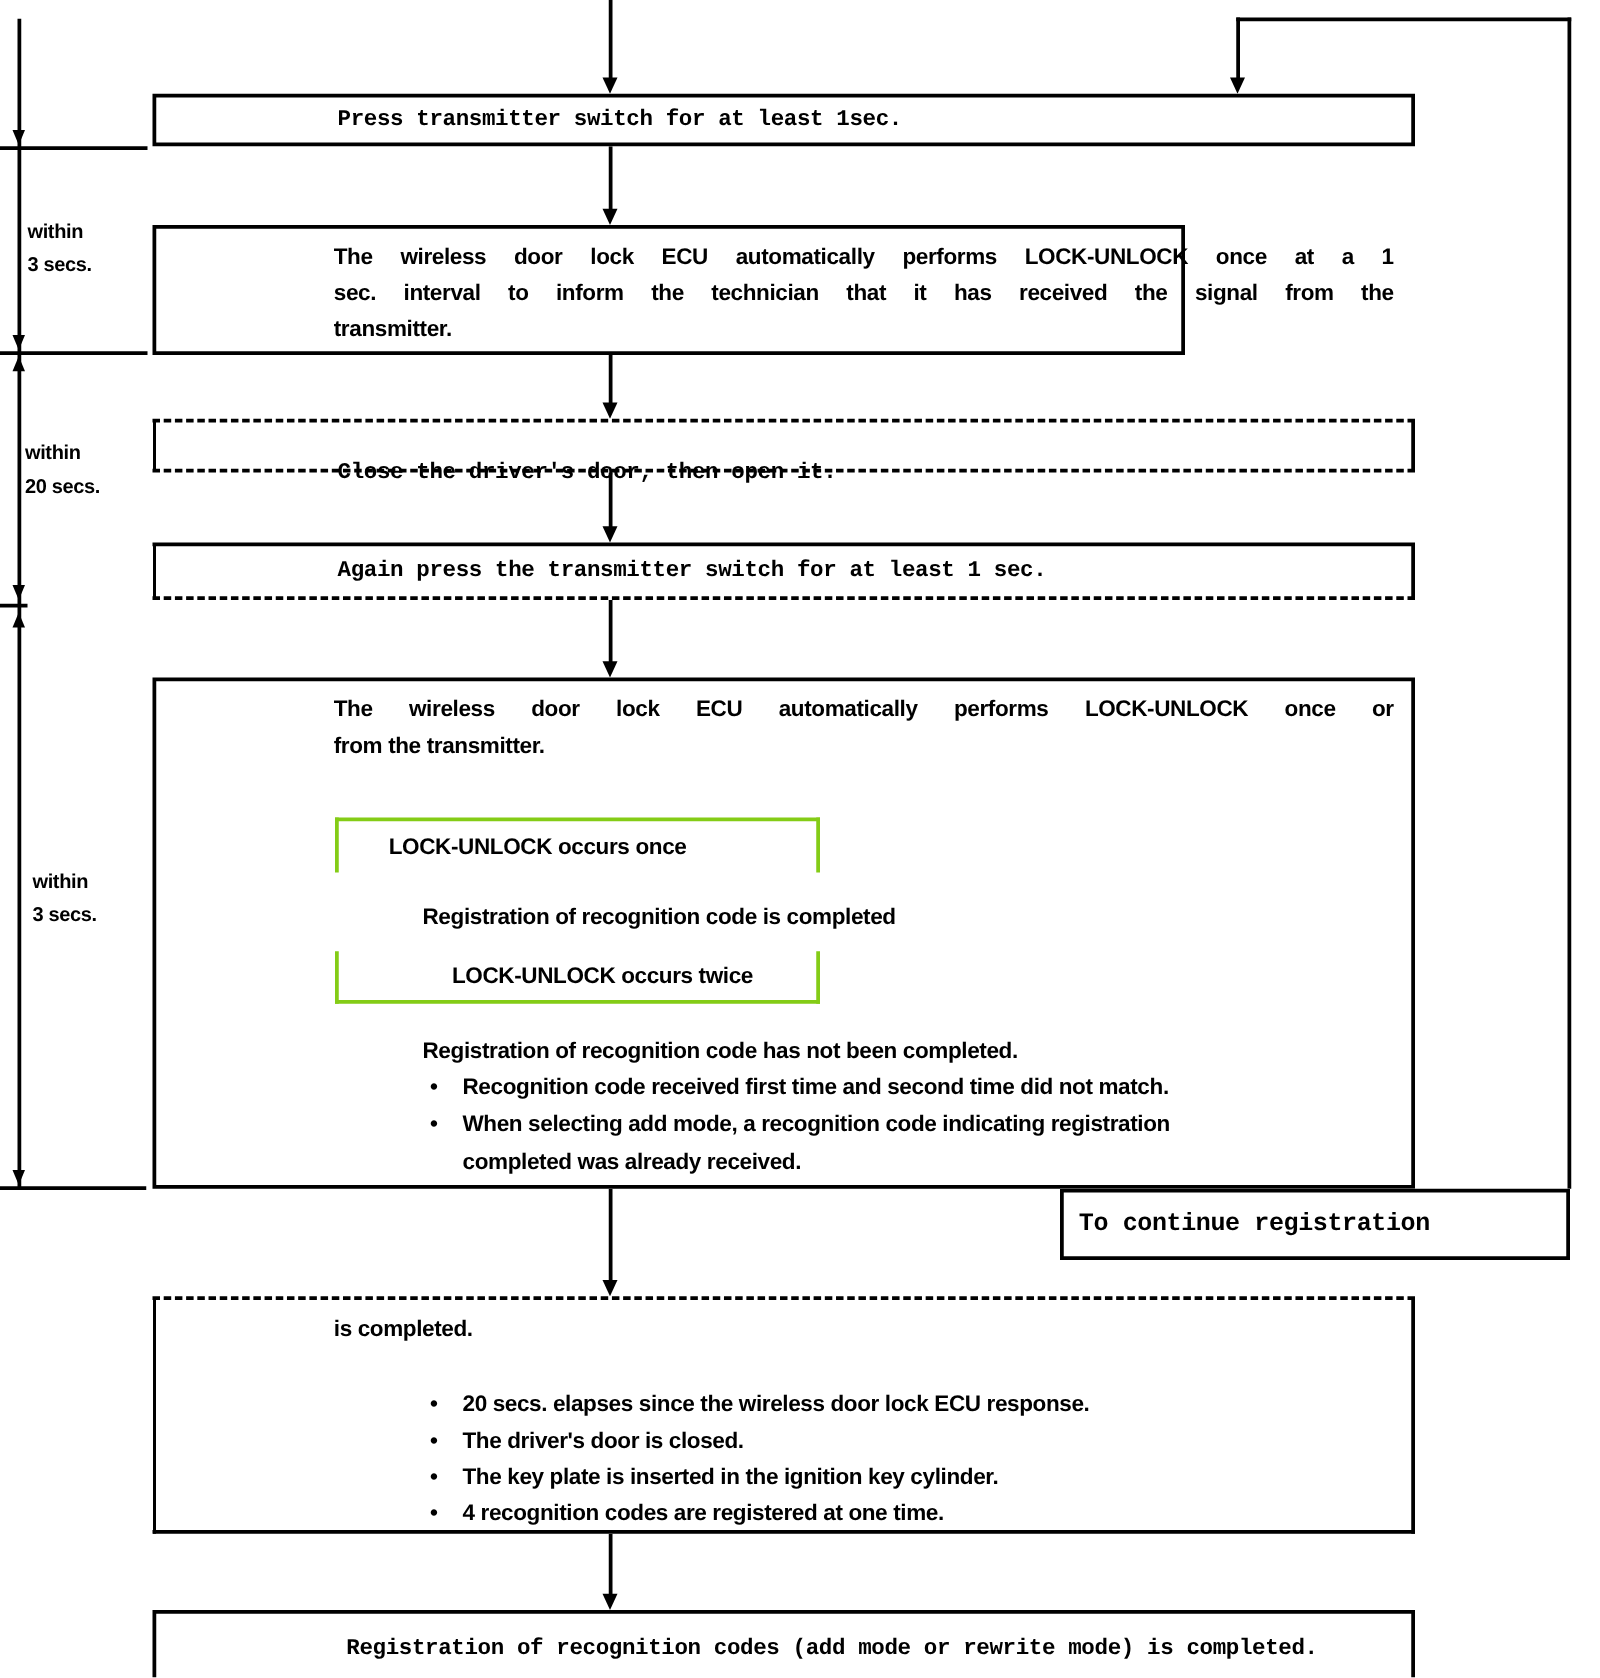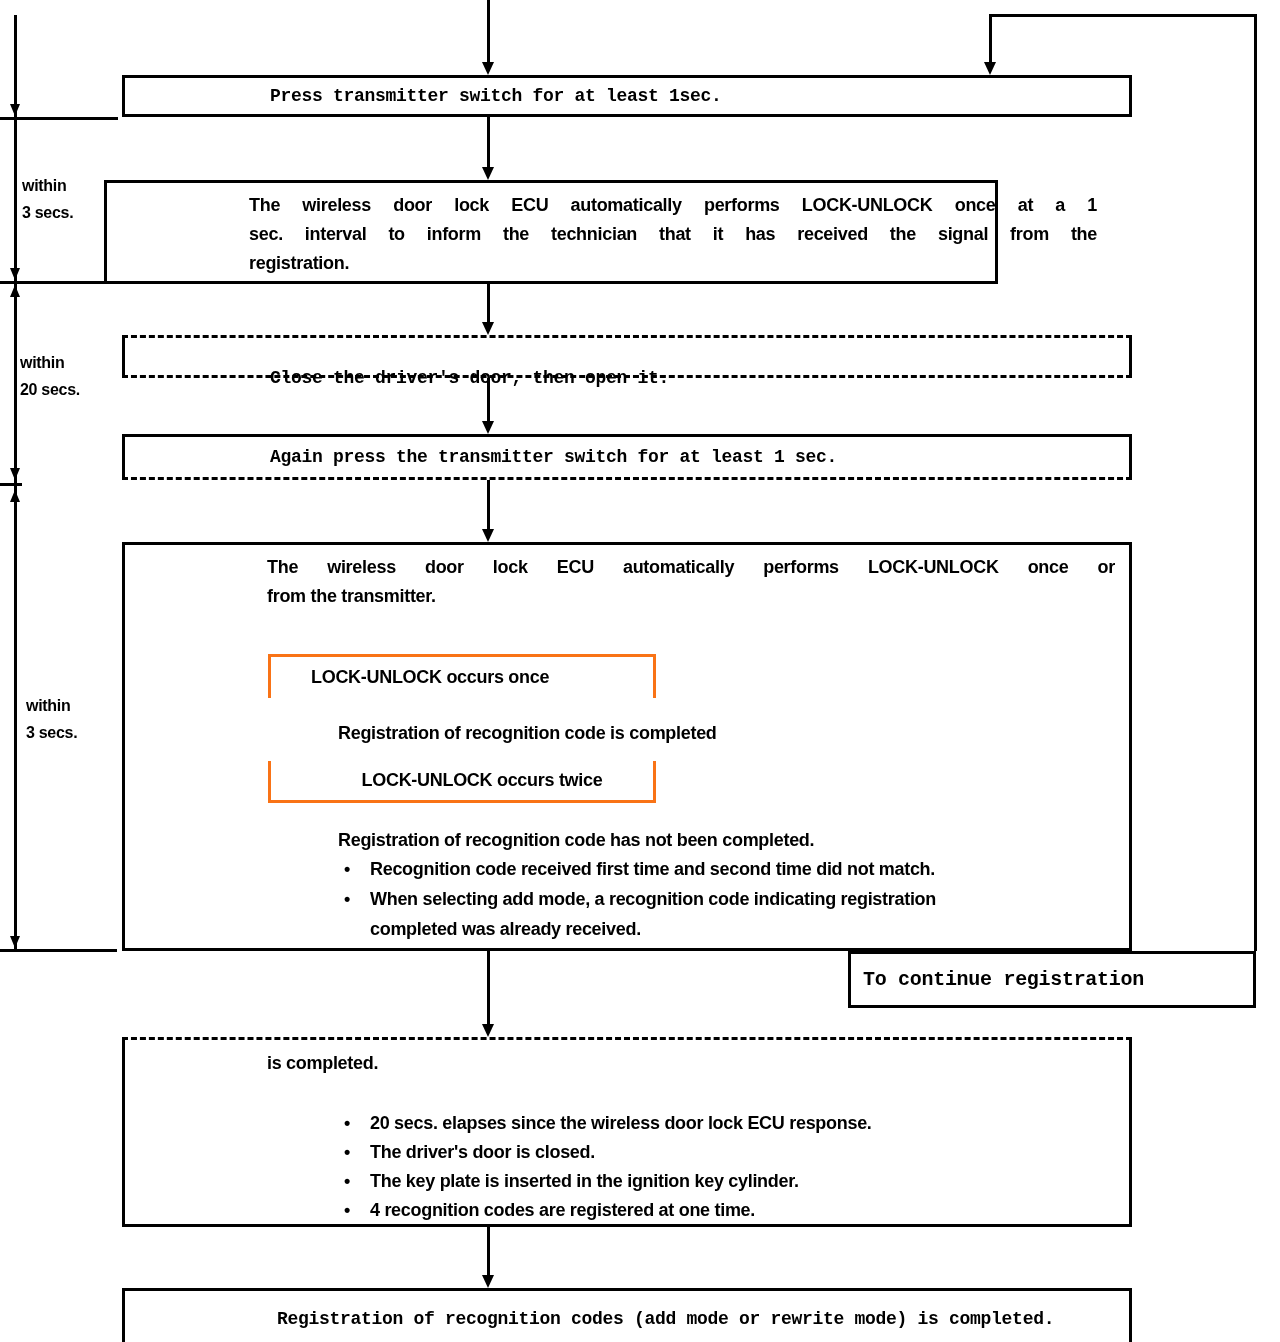--- a/index.html
+++ b/index.html
@@ -20,21 +20,21 @@
   .ah-sm.ah-down{border-left-width:5px;border-right-width:5px;border-top-width:12px;}
   .ah-sm.ah-up{border-left-width:5px;border-right-width:5px;border-bottom-width:12px;}
   .box{position:absolute;border:3px solid #000;background:#fff;box-sizing:border-box;}
   .dash-top{border-top-style:dashed;}
   .dash-bottom{border-bottom-style:dashed;}
   .vcenter{display:flex;align-items:center;font-family:Liberation Mono, monospace;}
   .txt{font-size:18px;line-height:29px;}
   .jline{font-size:18px;line-height:29px;text-align:justify;text-align-last:justify;}
   .jlast{font-size:18px;line-height:29px;text-align:left;}
   .timing{position:absolute;font-size:16px;line-height:27px;}
-  .tag{position:absolute;border:3px solid #f97316;box-sizing:border-box;background:#fff;display:flex;align-items:center;}
+  .tag{position:absolute;border:3px solid #84cc16;box-sizing:border-box;background:#fff;display:flex;align-items:center;}
   .tag .txt{padding-left:40px;}
   .brow{display:flex;font-size:18px;line-height:30px;}
   .brow .mark{width:26px;flex:0 0 26px;}
   .abs{position:absolute;}
 </style>
 </head>
 <body>
 
 <div id="page">
 
@@ -87,25 +87,25 @@
   <div class="vline" style="left:487px;top:951px;height:75px;"></div>
   <div class="ah-down" style="left:482px;top:1024px;"></div>
 
   <div class="vline" style="left:487px;top:1227px;height:50px;"></div>
   <div class="ah-down" style="left:482px;top:1275px;"></div>
 
   <div class="box vcenter" style="left:122px;top:75px;width:1010px;height:42px;">
     <div class="txt" style="padding-left:145px;">Press transmitter switch for at least 1sec.</div>
   </div>
 
-  <div class="box" style="left:104px;top:180px;width:894px;height:104px;">
+  <div class="box" style="left:122px;top:180px;width:826px;height:104px;">
     <div class="abs" style="left:142px;top:8px;width:848px;">
       <div class="jline">The wireless door lock ECU automatically performs LOCK-UNLOCK once at a 1</div>
       <div class="jline">sec. interval to inform the technician that it has received the signal from the</div>
-      <div class="jlast">registration.</div>
+      <div class="jlast">transmitter.</div>
     </div>
   </div>
 
   <div class="box vcenter dash-top dash-bottom" style="left:122px;top:335px;width:1010px;height:43px;">
     <div class="txt" style="padding-left:145px;margin-top:44px;">Close the driver's door, then open it.</div>
   </div>
 
   <div class="box vcenter dash-bottom" style="left:122px;top:434px;width:1010px;height:46px;">
     <div class="txt" style="padding-left:145px;">Again press the transmitter switch for at least 1 sec.</div>
   </div>

